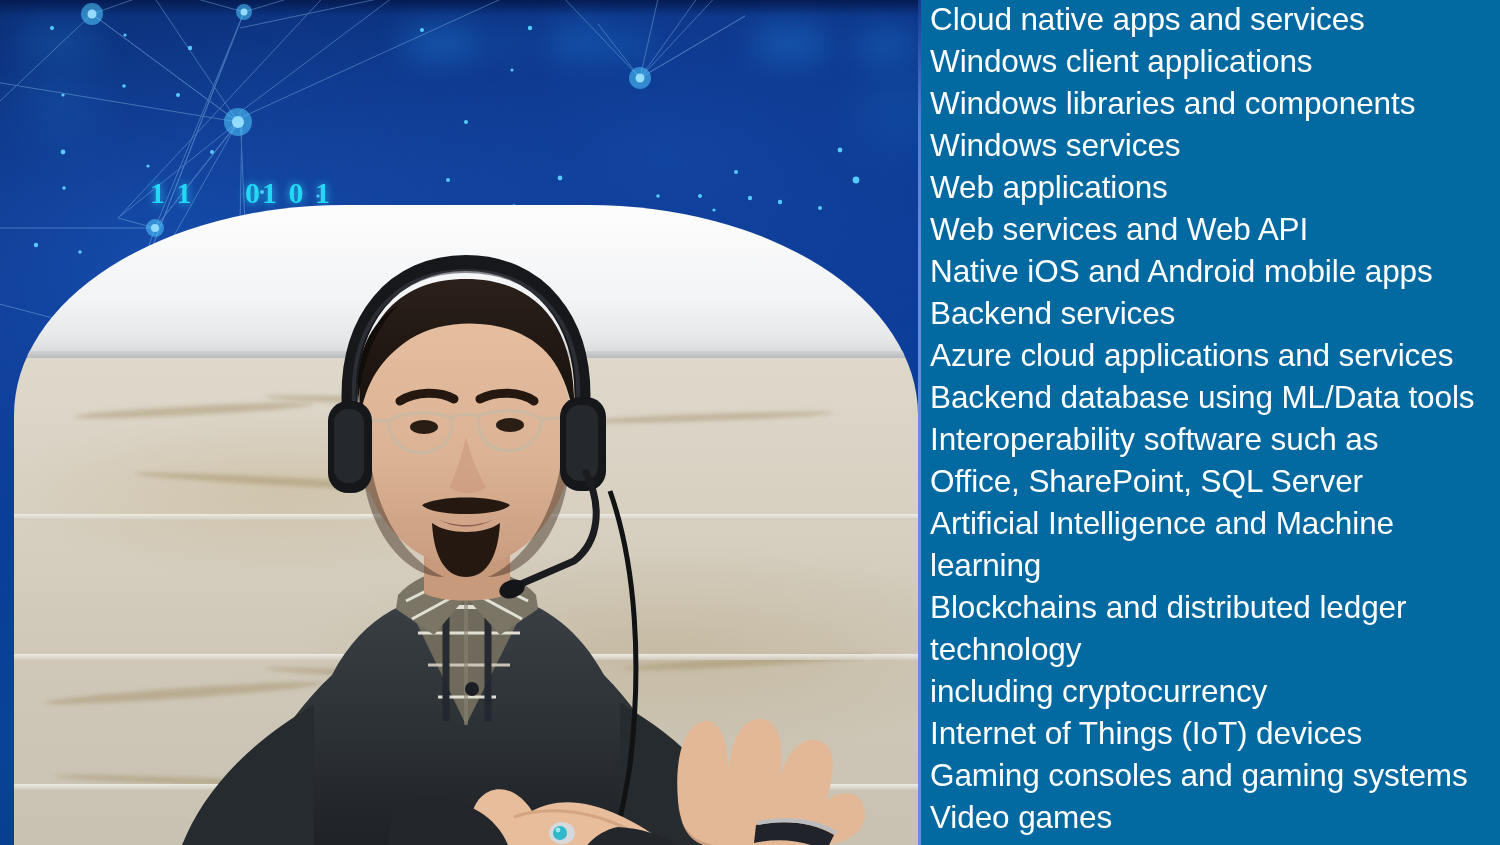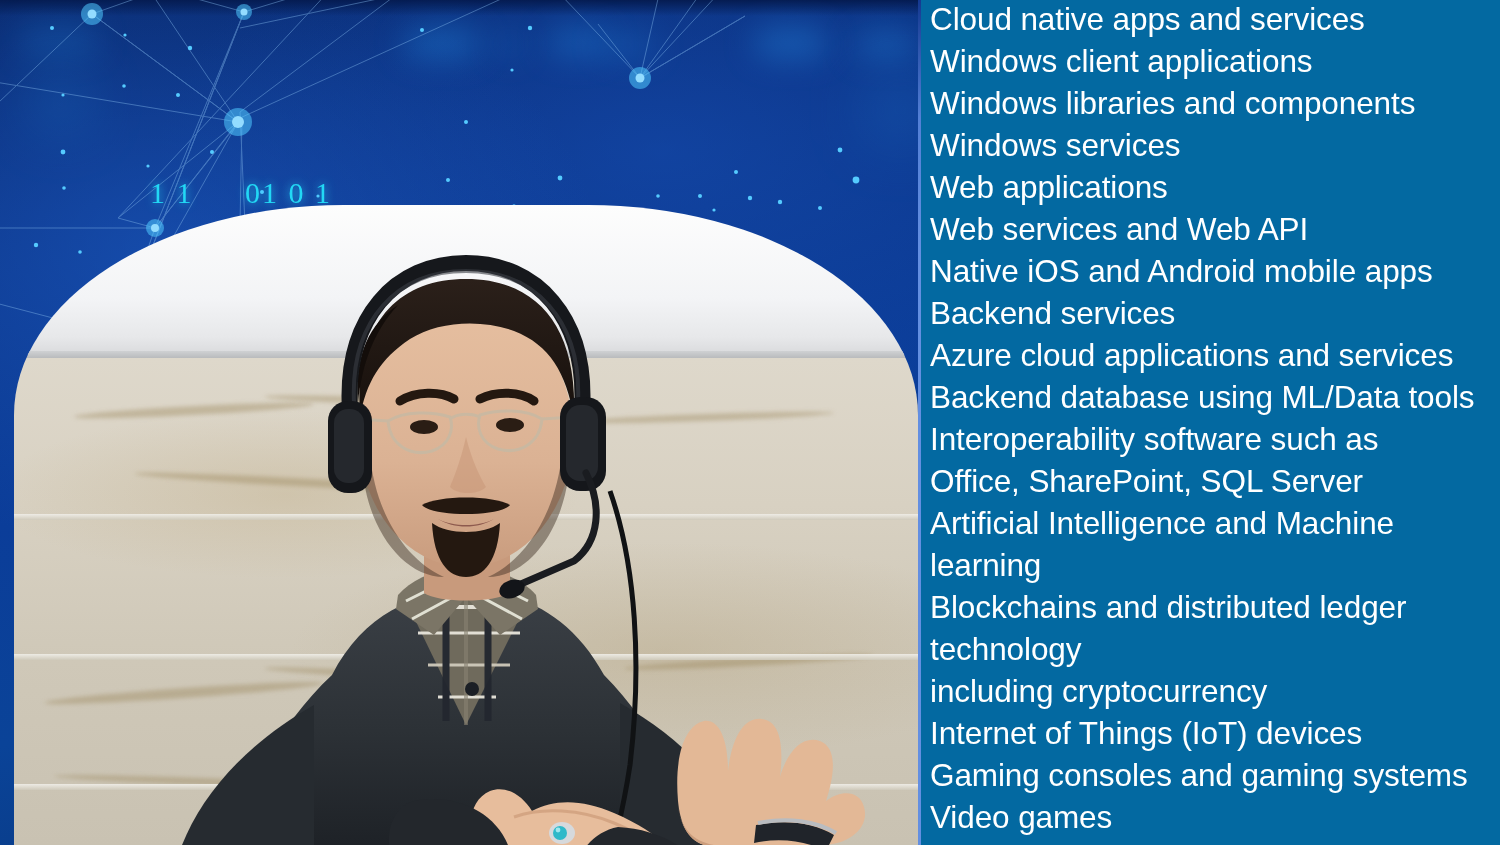--- a/index.html
+++ b/index.html
@@ -20,21 +20,21 @@
   .vbg-top-dark{position:absolute;left:0;top:0;width:100%;height:16px;
     background:linear-gradient(180deg,#051c52 0%,rgba(8,38,100,0) 100%);}
 
   
   .bokeh{position:absolute;border-radius:12px;filter:blur(16px);opacity:.55;}
 
   
   .net{position:absolute;left:0;top:0;width:918px;height:470px;}
 
   .binary{position:absolute;color:#22d8f5;font-family:"Liberation Serif",serif;
-    font-size:30px;letter-spacing:2px;text-shadow:0 0 10px rgba(40,215,250,.85);}
+    font-size:30px;letter-spacing:2px;text-shadow:0 0 10px rgba(40,215,250,.85);font-weight:bold;}
 
   
   .room{position:absolute;left:14px;top:205px;width:904px;height:640px;overflow:hidden;
     border-top-left-radius:330px 210px;border-top-right-radius:330px 210px;}
   .wall-white{position:absolute;left:0;top:0;width:100%;height:150px;
     background:linear-gradient(180deg,#fdfdfd 0%,#f3f4f6 62%,#e7e8ea 88%,#d9dadc 100%);}
   .wall-rail{position:absolute;left:0;top:146px;width:100%;height:7px;
     background:linear-gradient(180deg,#cfd1d3,#b9bbbd);}
   .marble{position:absolute;left:0;top:153px;width:100%;height:487px;
     background:

